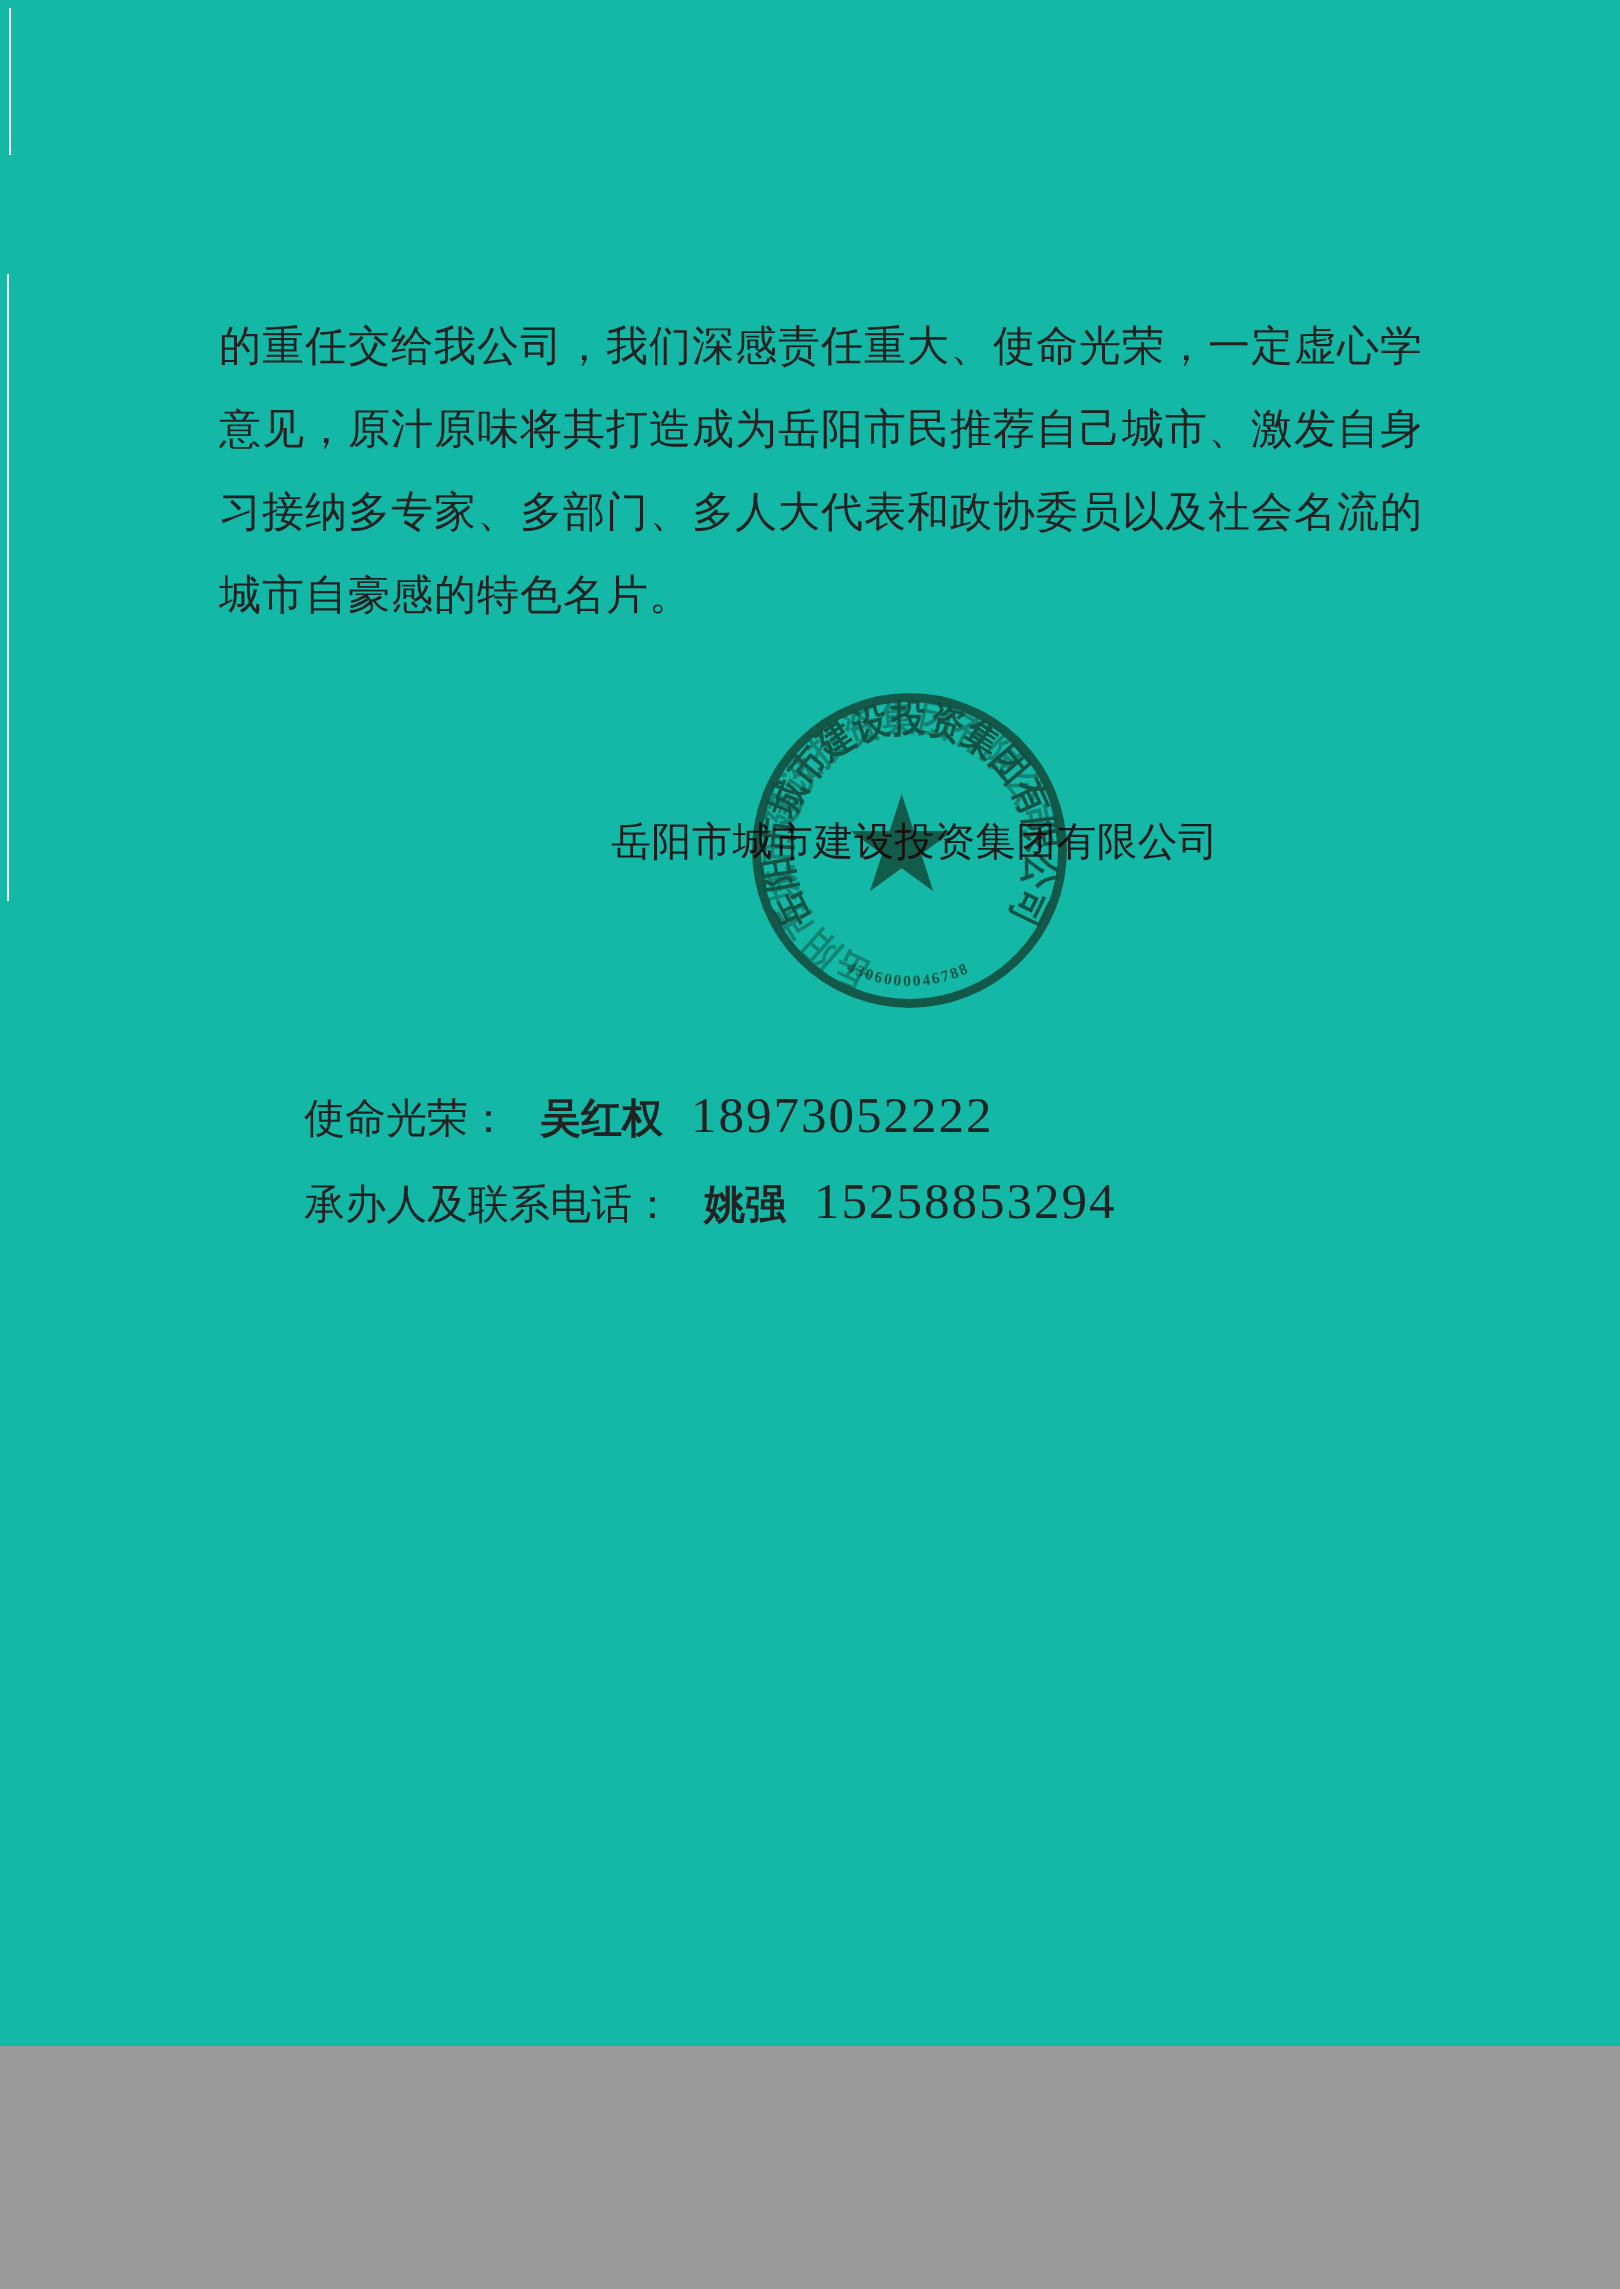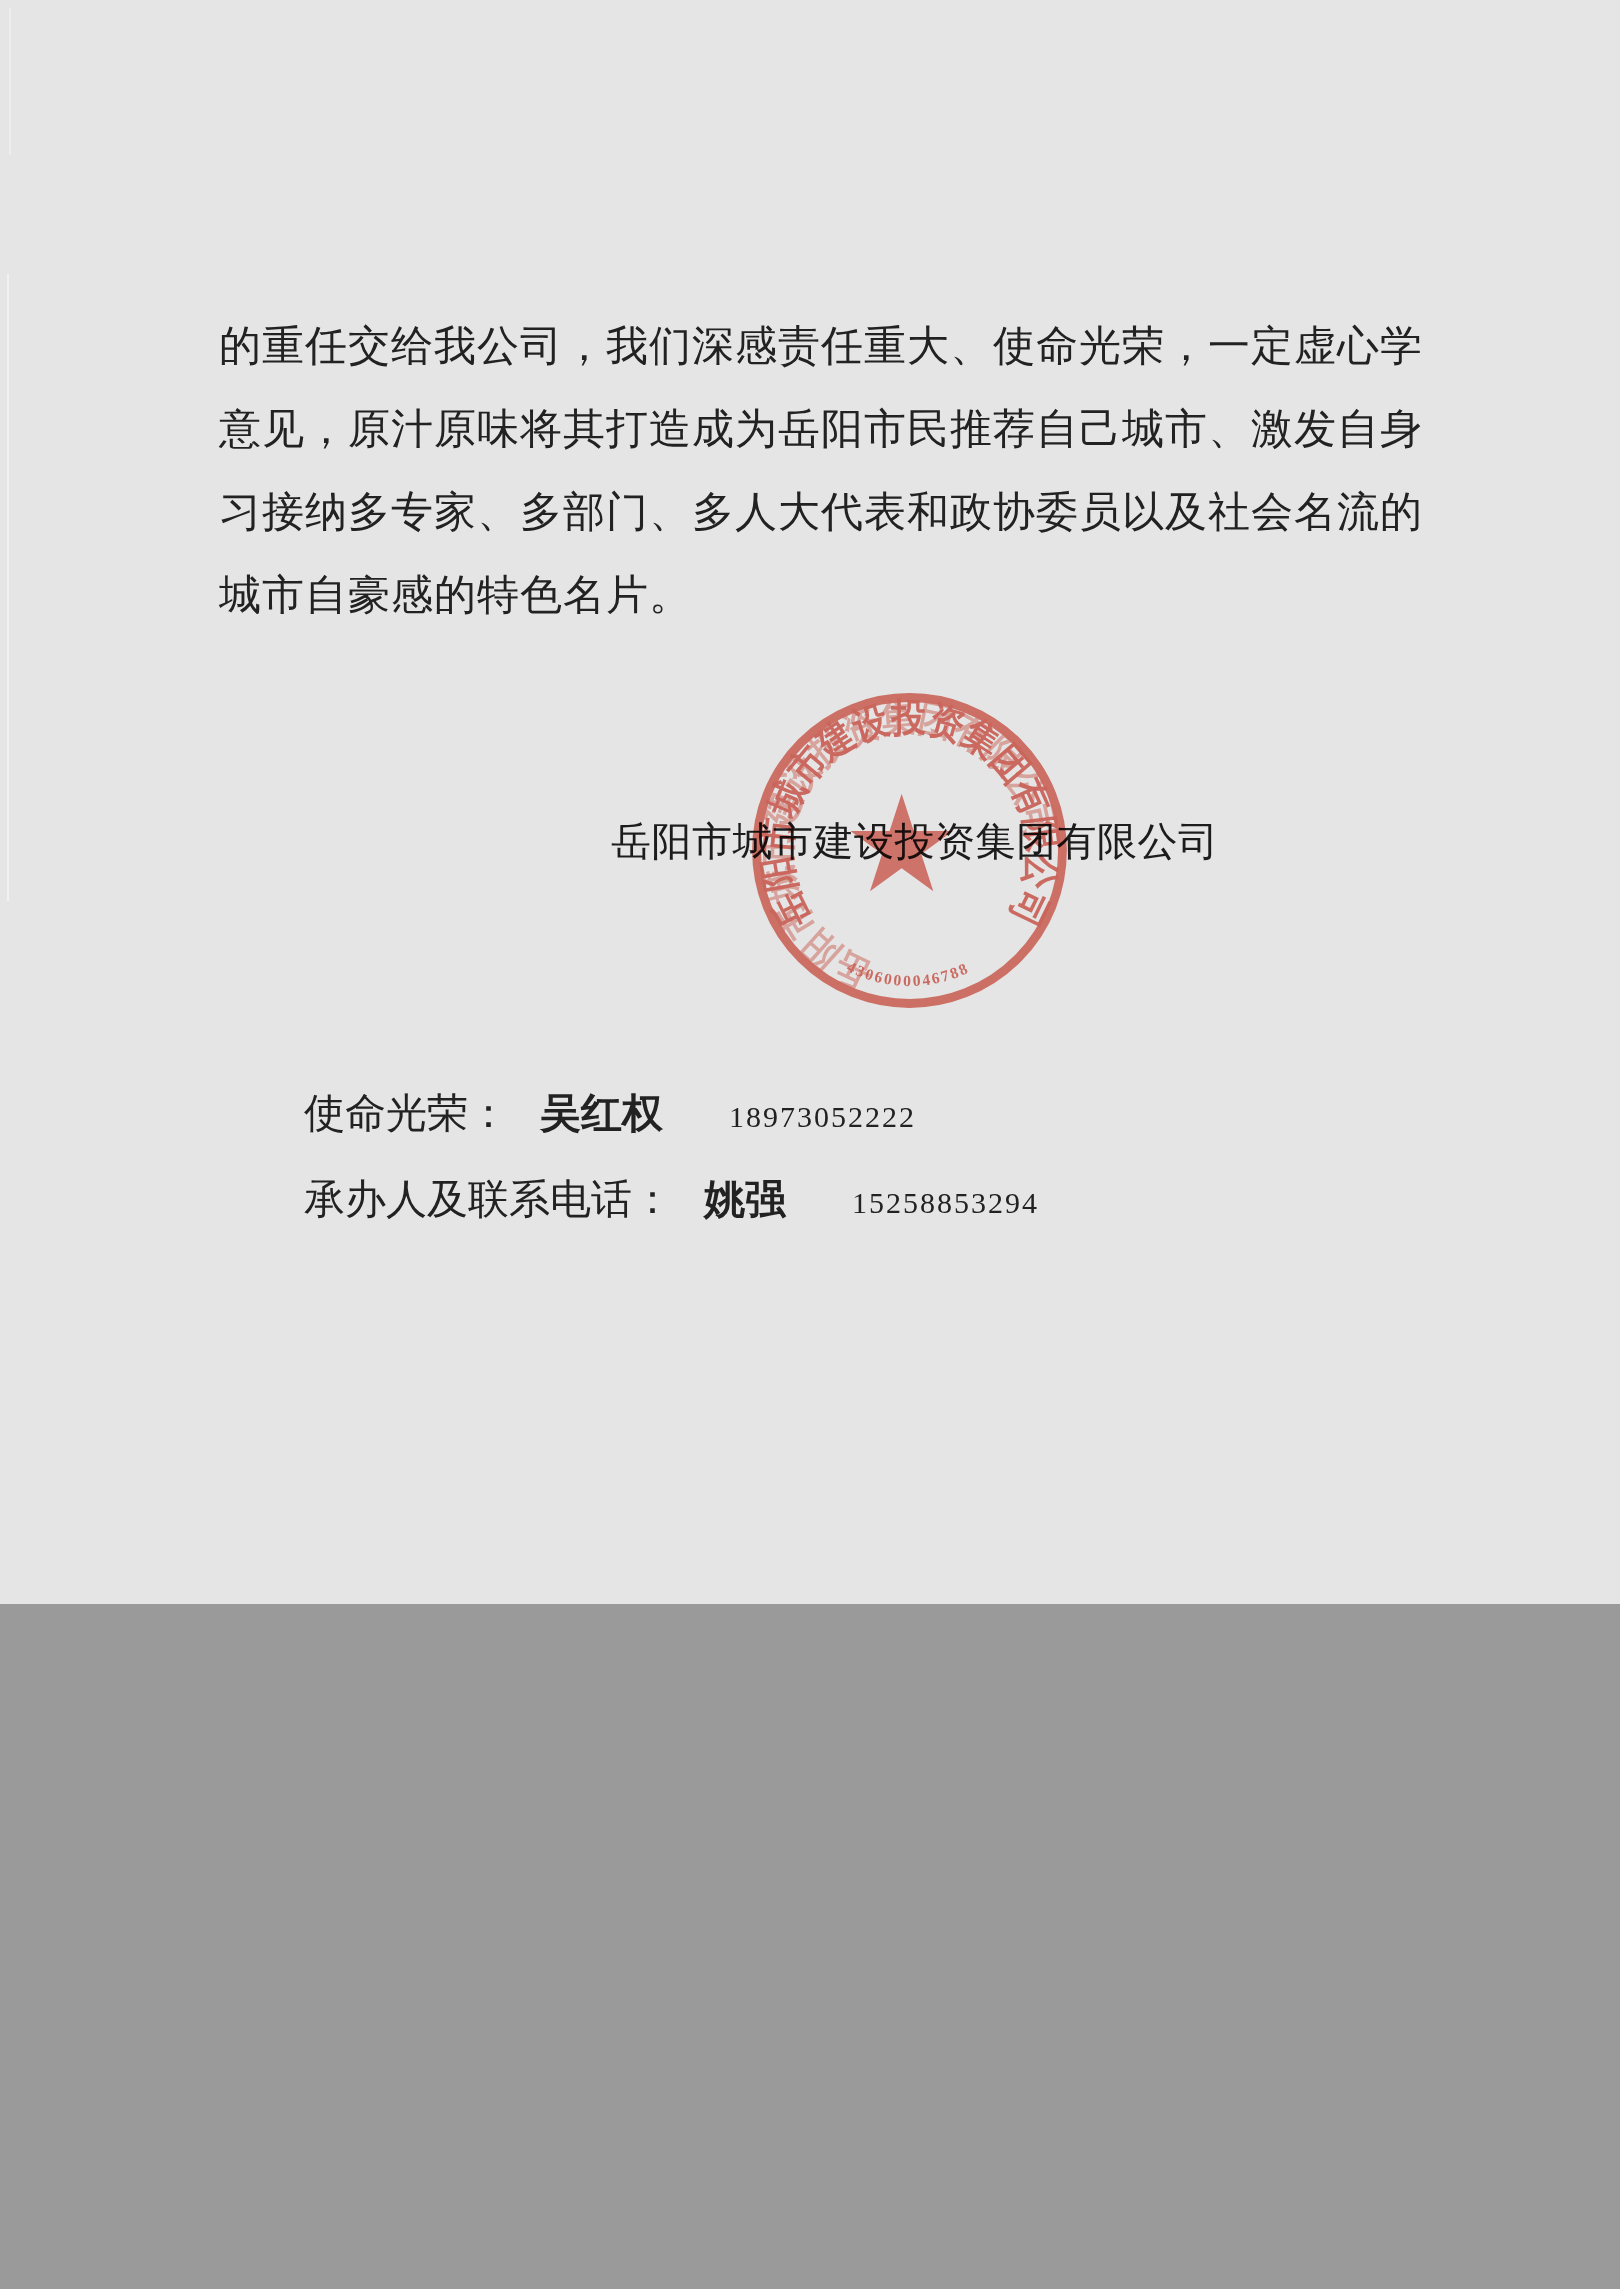--- a/index.html
+++ b/index.html
@@ -1,20 +1,20 @@
 <!DOCTYPE html>
 <html><head>
 <meta charset="utf-8">
 <style>
   html,body{margin:0;padding:0;background:#9a9a9a;}
   .page{
     position:relative;
-    width:1620px;height:1604px;
+    width:1620px;height:2046px;
     margin:0 auto;
-    background:#e5e5e5;
+    background:#14b8a6;
     overflow:hidden;
     font-family:"Liberation Serif","DejaVu Serif",serif;
     color:#1f1f1f;
   }
   
   .artifact{position:absolute;background:#ededed;}
   .artifact.a1{left:8.8px;top:7.8px;width:2px;height:147px;}
   .artifact.a2{left:6.9px;top:274px;width:2px;height:627px;background:#f1f1f1;}
 
   
@@ -42,21 +42,21 @@
   }
 
   
   .contact{
     position:absolute;left:304px;
     font-size:41px;white-space:nowrap;color:#222;
   }
   .contact.c1{top:1086px;}
   .contact.c2{top:1172px;}
   .contact .person{margin-left:31px;font-weight:bold;}
-  .contact .phone{margin-left:66px;font-size:30px;letter-spacing:2px;}
+  .contact .phone{margin-left:28px;font-size:51px;letter-spacing:2px;}
 
   .pagenum{
     position:absolute;left:796px;top:2103px;
     font-size:27.4px;letter-spacing:1px;color:#333;
     font-family:"DejaVu Serif","Liberation Serif",serif;
   }
 </style>
 </head>
 <body>
 

